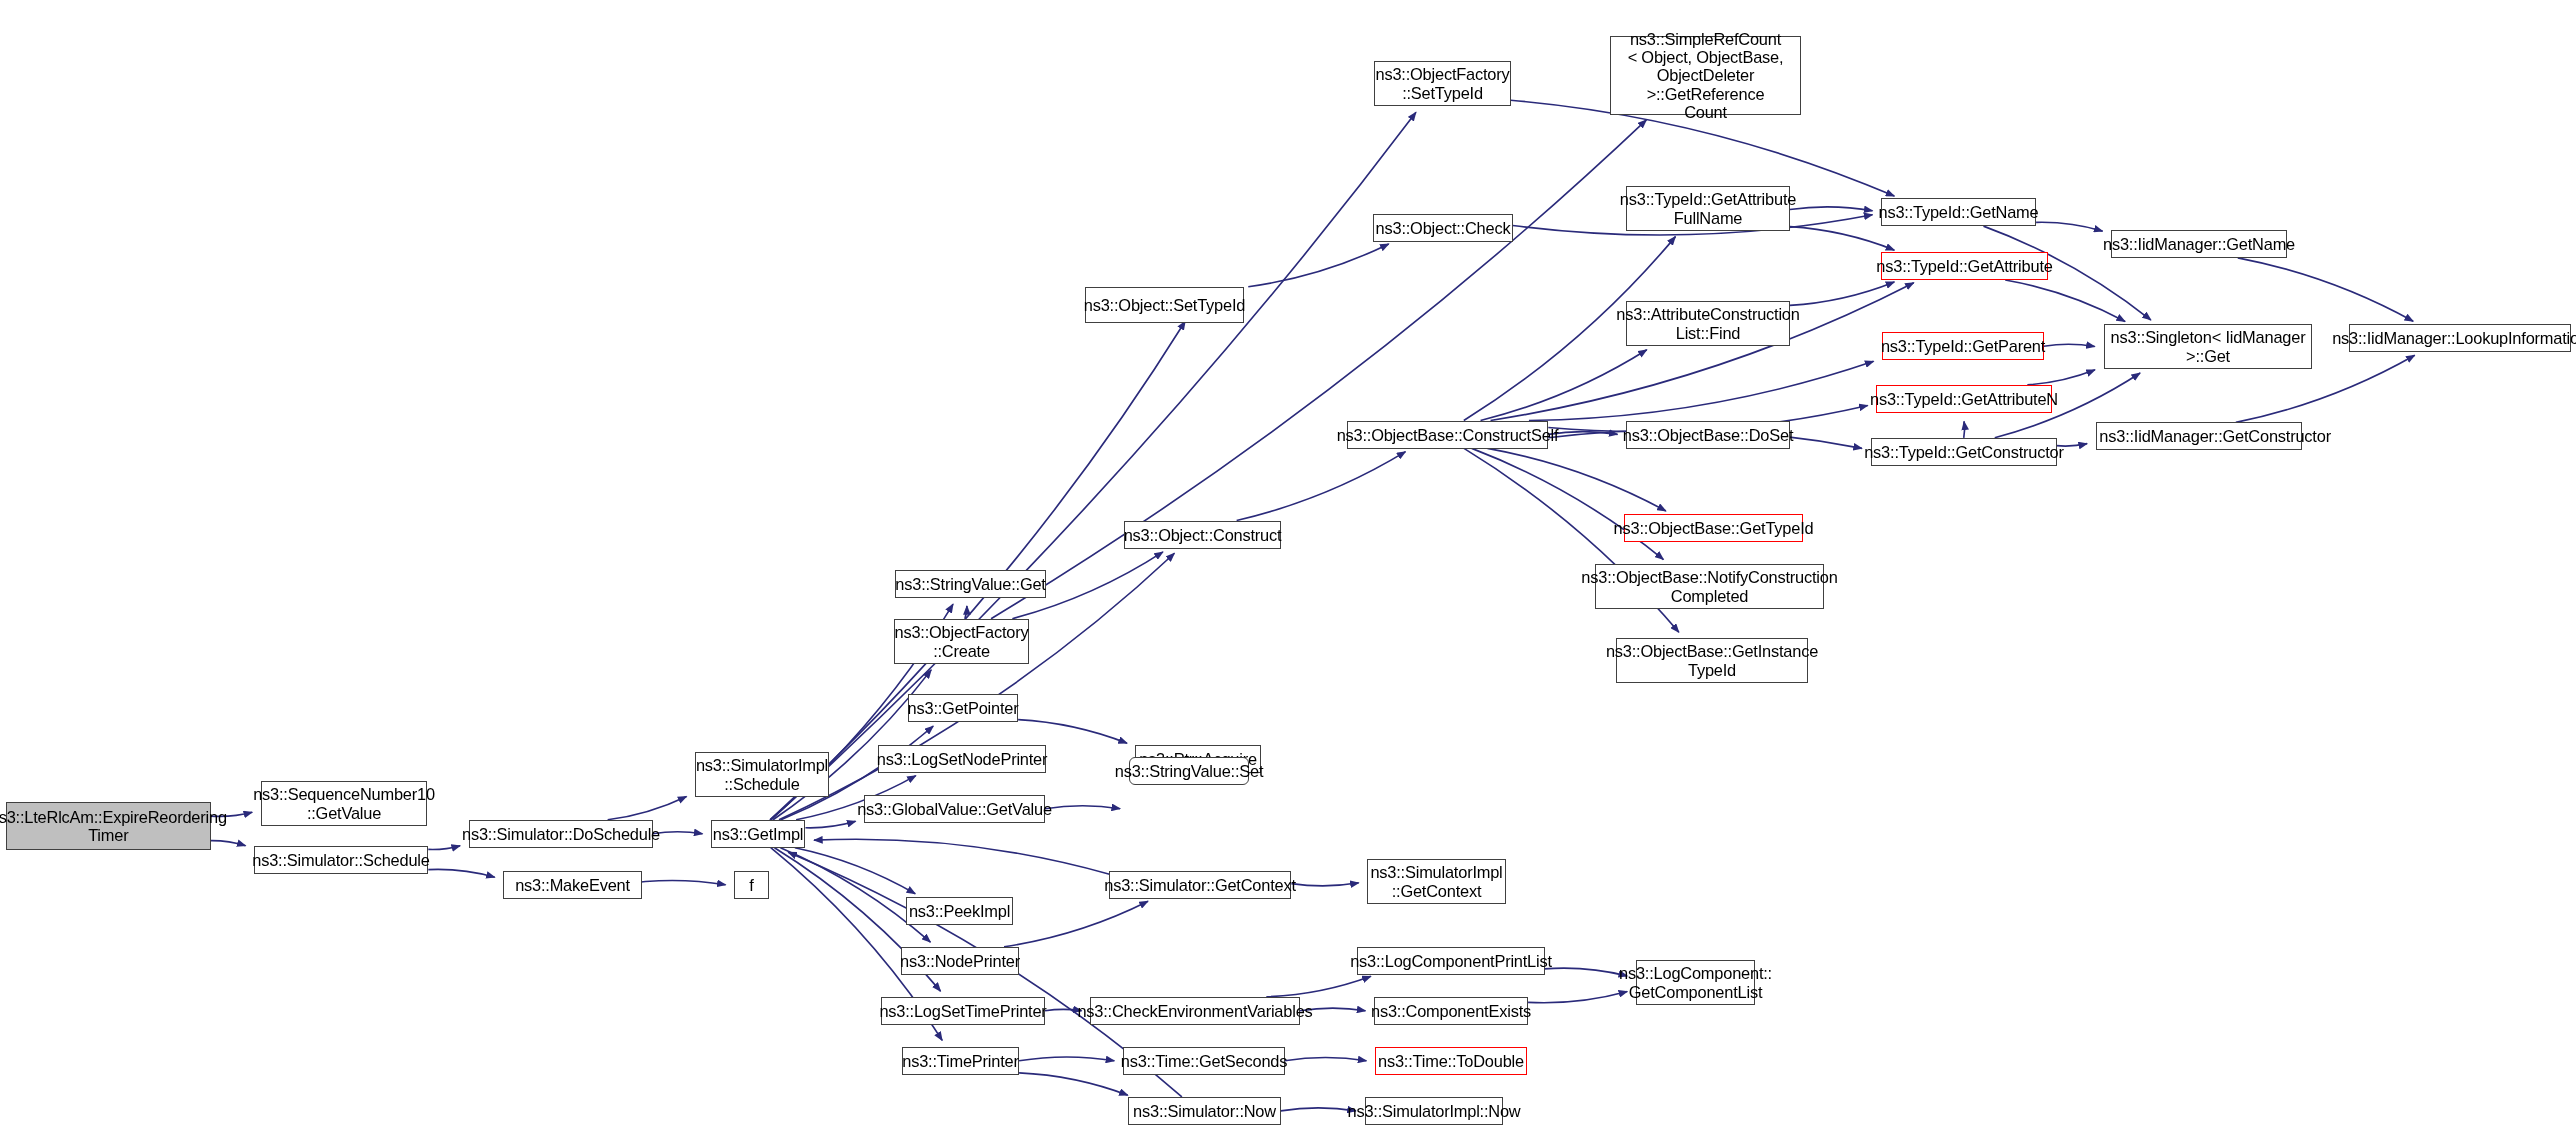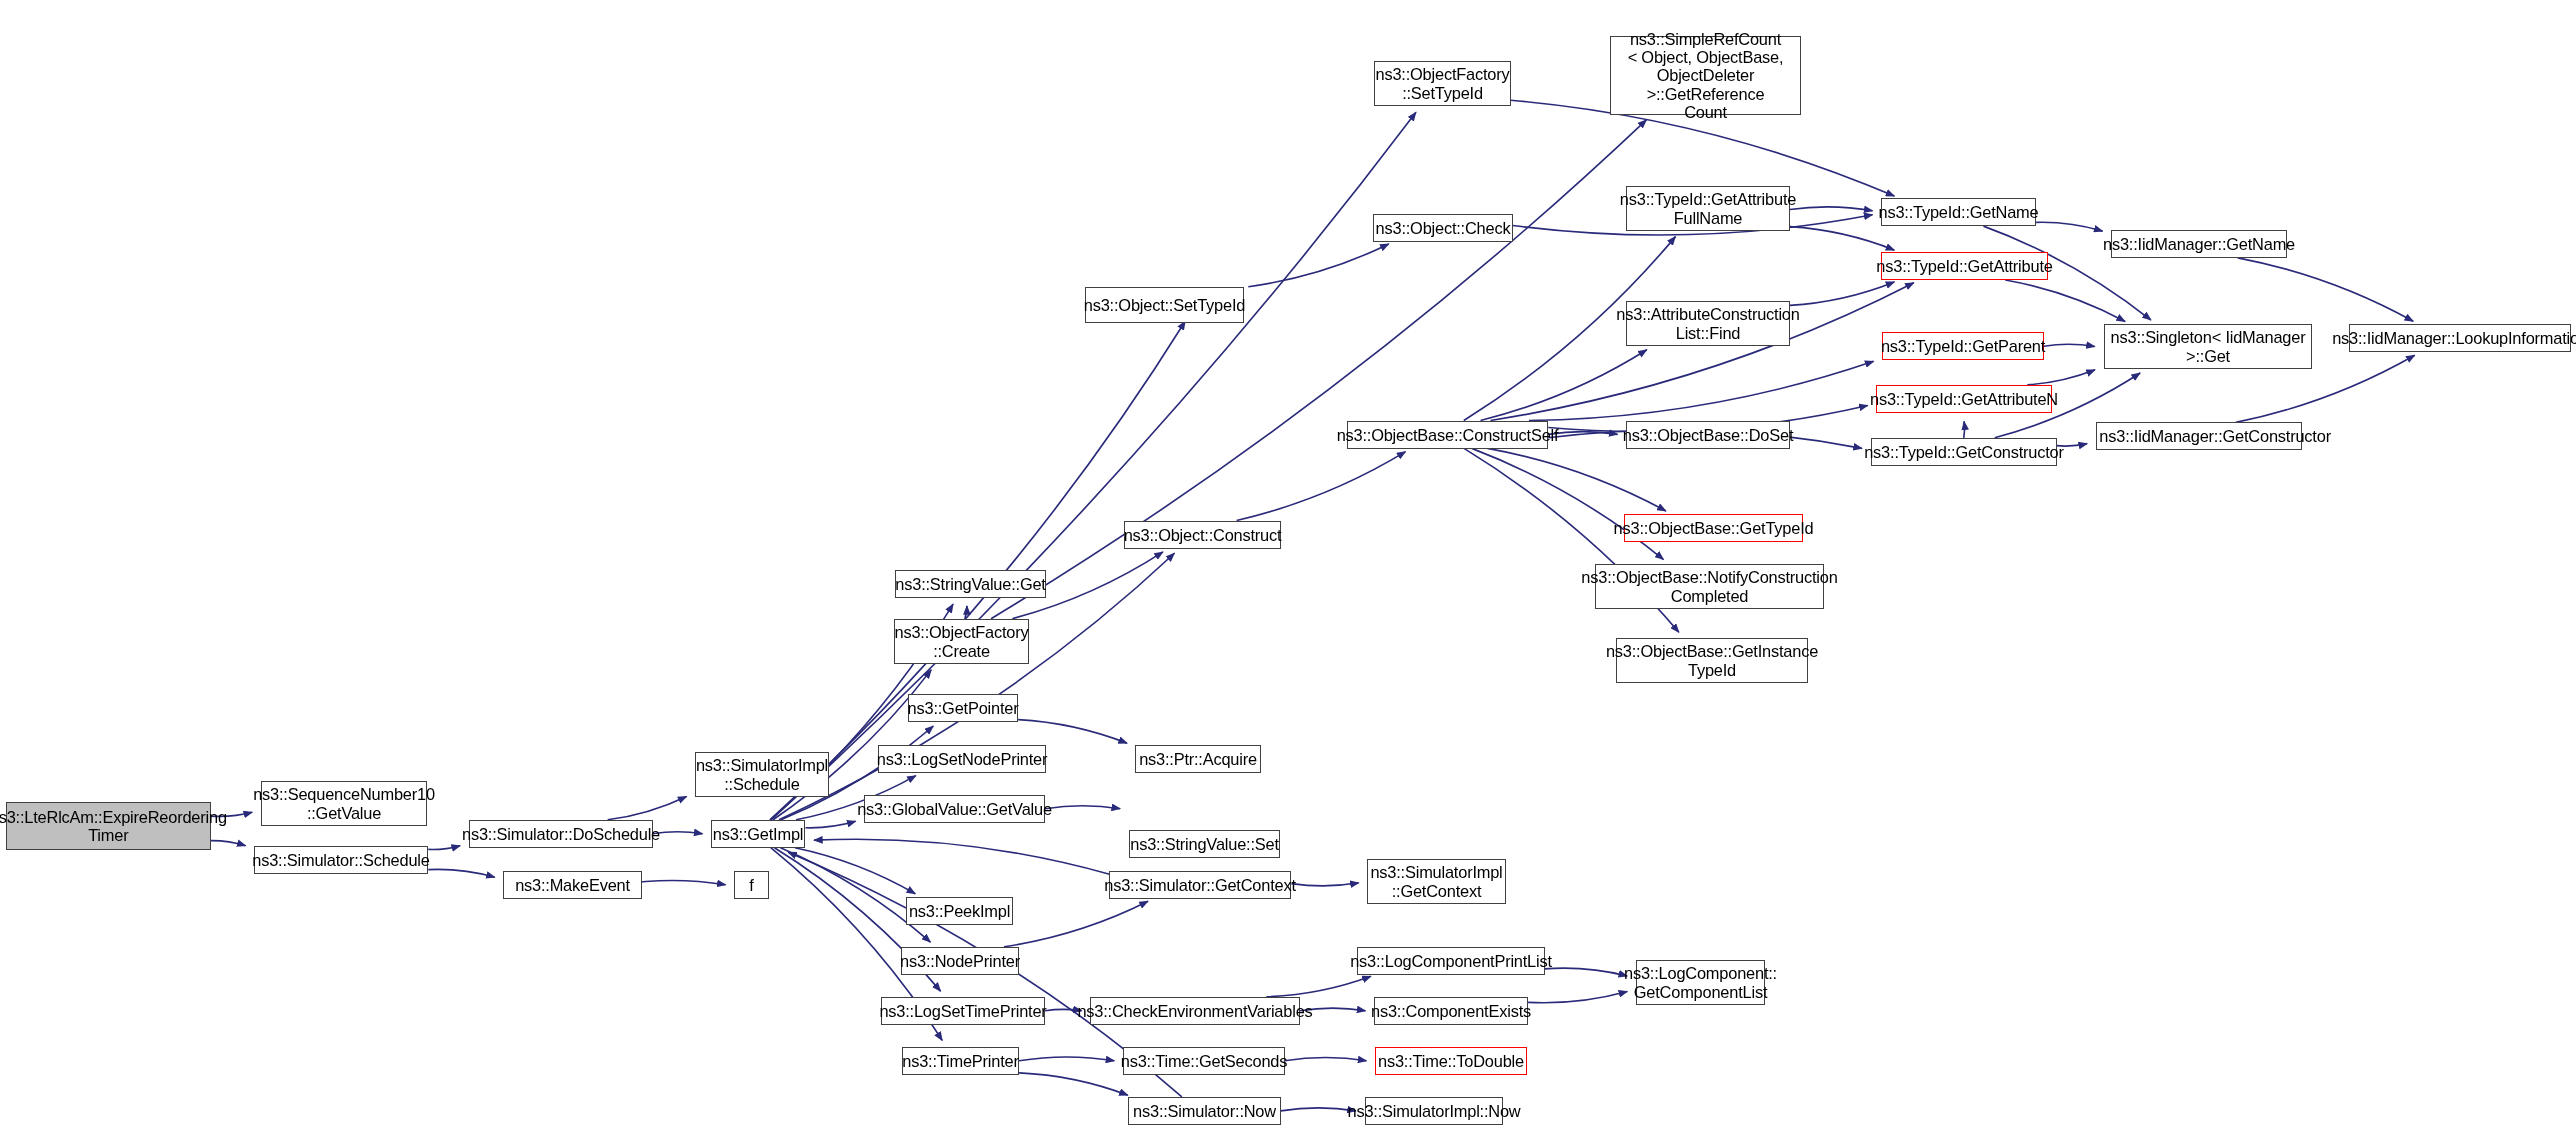--- a/index.html
+++ b/index.html
@@ -143,40 +143,40 @@
       </div>
       <div class="node" style="left: 881px; top: 997px; width: 164px; height: 28px;">
         <span>ns3::LogSetTimePrinter</span>
       </div>
       <div class="node" style="left: 902px; top: 1047px; width: 117px; height: 28px;">
         <span>ns3::TimePrinter</span>
       </div>
       <div class="node" style="left: 1135px; top: 745px; width: 126px; height: 28px;">
         <span>ns3::Ptr::Acquire</span>
       </div>
-      <div class="node" style="left: 1129px; top: 830px; width: 151px; height: 28px;">
+      <div class="node" style="left: 1129px; top: 757px; width: 120px; height: 28px; border-radius: 6px;">
         <span>ns3::StringValue::Set</span>
       </div>
       <div class="node" style="left: 1109px; top: 871px; width: 182px; height: 28px;">
         <span>ns3::Simulator::GetContext</span>
       </div>
       <div class="node" style="left: 1367px; top: 859px; width: 139px; height: 45px;">
         <span>ns3::SimulatorImpl
 ::GetContext</span>
       </div>
       <div class="node" style="left: 1090px; top: 997px; width: 210px; height: 28px;">
         <span>ns3::CheckEnvironmentVariables</span>
       </div>
       <div class="node" style="left: 1357px; top: 947px; width: 188px; height: 28px;">
         <span>ns3::LogComponentPrintList</span>
       </div>
       <div class="node" style="left: 1374px; top: 997px; width: 154px; height: 28px;">
         <span>ns3::ComponentExists</span>
       </div>
-      <div class="node" style="left: 1636px; top: 960px; width: 129px; height: 45px;">
+      <div class="node" style="left: 1636px; top: 960px; width: 119px; height: 45px;">
         <span>ns3::LogComponent::
 GetComponentList</span>
       </div>
       <div class="node" style="left: 1123px; top: 1047px; width: 162px; height: 28px;">
         <span>ns3::Time::GetSeconds</span>
       </div>
       <div class="node red" style="left: 1375px; top: 1047px; width: 152px; height: 28px;">
         <span>ns3::Time::ToDouble</span>
       </div>
       <div class="node" style="left: 1128px; top: 1097px; width: 153px; height: 28px;">

